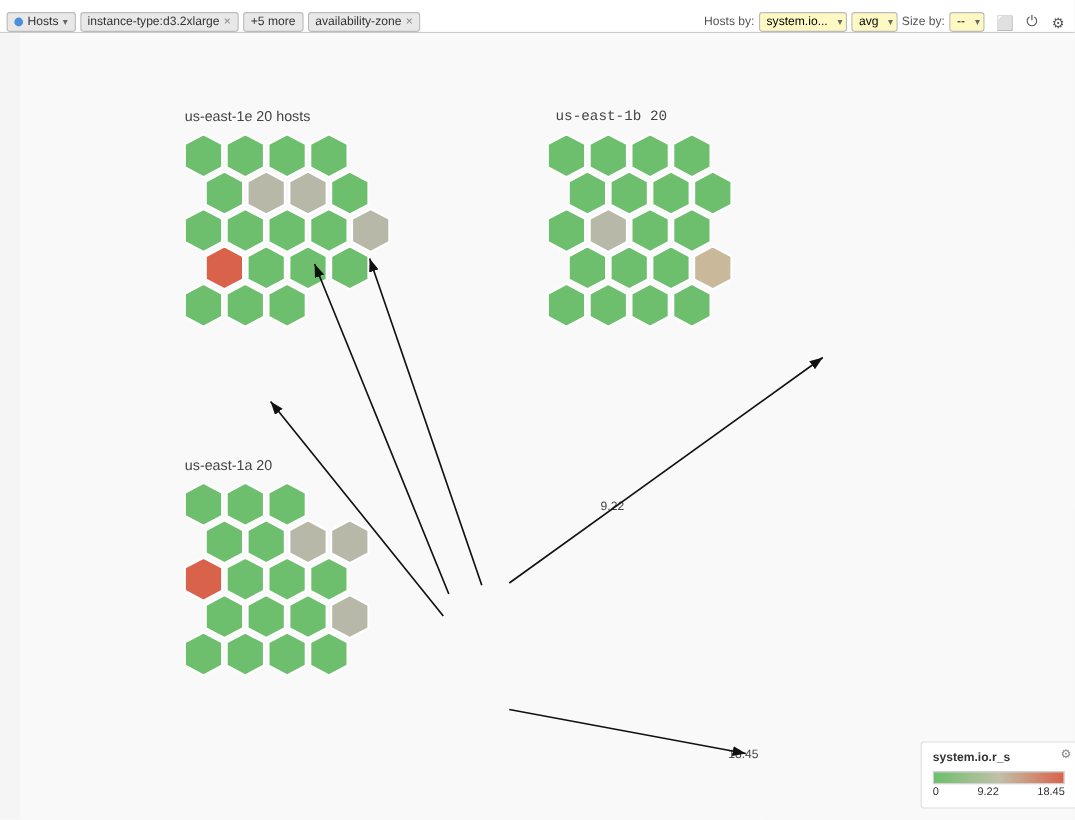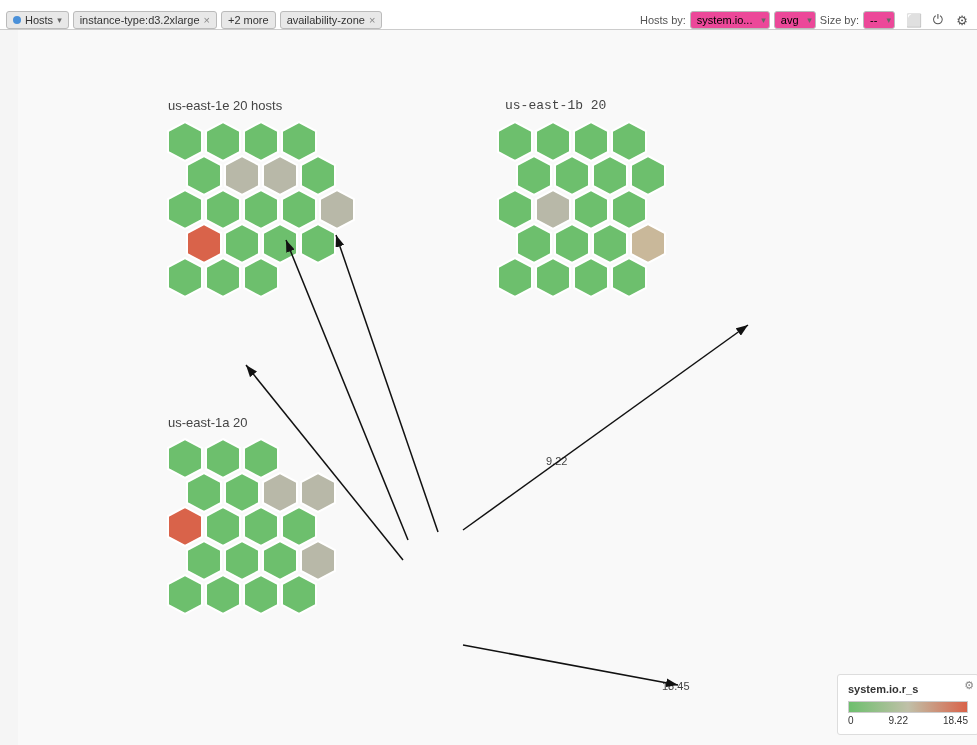--- a/index.html
+++ b/index.html
@@ -44,21 +44,21 @@
     }
     .tb-pill .close {
       color: #888; font-size: 11px; cursor: pointer;
     }
 
     .fill-group {
       display: flex; align-items: center; margin-left: auto; gap: 4px;
     }
     .fill-label { font-size: 11px; color: #555; }
     .fill-select {
-      background: #ec4899; border: 1px solid #bbb; border-radius: 3px;
+      background: #fef9c3; border: 1px solid #bbb; border-radius: 3px;
       padding: 2px 16px 2px 6px; font-size: 11px; cursor: pointer;
       appearance: none; -webkit-appearance: none;
       position: relative;
     }
     .select-wrap {
       position: relative; display: inline-block;
     }
     .select-wrap::after {
       content: '▾'; position: absolute; right: 4px; top: 50%; transform: translateY(-50%);
       font-size: 9px; color: #666; pointer-events: none;
@@ -166,21 +166,21 @@
     <span>Hosts</span>
     <span class="arrow">▾</span>
   </div>
 
   <div class="tb-pill">
     <span>instance-type:d3.2xlarge</span>
     <span class="close">×</span>
   </div>
 
   <div class="tb-pill">
-    <span>+2 more</span>
+    <span>+5 more</span>
   </div>
 
   <div class="tb-pill">
     <span>availability-zone</span>
     <span class="close">×</span>
   </div>
 
   <div class="fill-group">
     <span class="fill-label">Hosts by:</span>
     <div class="select-wrap">

